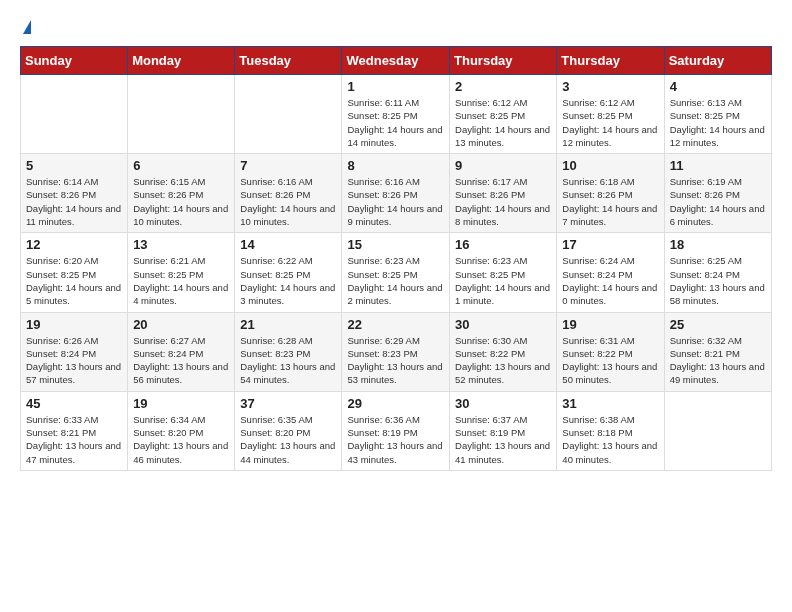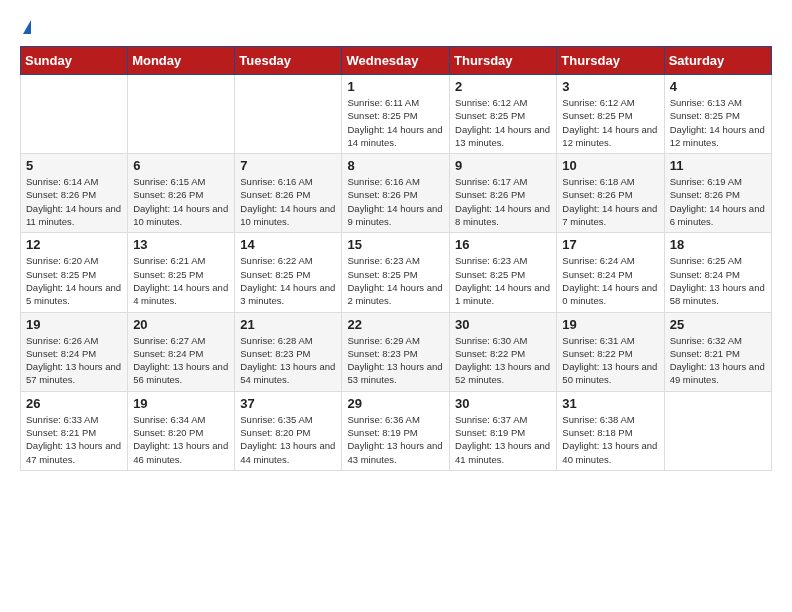--- a/index.html
+++ b/index.html
@@ -228,21 +228,21 @@
           <div class="day-number">19</div>
           <div class="day-info">Sunrise: 6:31 AM<br>Sunset: 8:22 PM<br>Daylight: 13 hours and 50 minutes.</div>
         </td>
         <td>
           <div class="day-number">25</div>
           <div class="day-info">Sunrise: 6:32 AM<br>Sunset: 8:21 PM<br>Daylight: 13 hours and 49 minutes.</div>
         </td>
       </tr>
       <tr>
         <td>
-          <div class="day-number">26</div>
+          <div class="day-number">45</div>
           <div class="day-info">Sunrise: 6:33 AM<br>Sunset: 8:21 PM<br>Daylight: 13 hours and 47 minutes.</div>
         </td>
         <td>
           <div class="day-number">19</div>
           <div class="day-info">Sunrise: 6:34 AM<br>Sunset: 8:20 PM<br>Daylight: 13 hours and 46 minutes.</div>
         </td>
         <td>
           <div class="day-number">37</div>
           <div class="day-info">Sunrise: 6:35 AM<br>Sunset: 8:20 PM<br>Daylight: 13 hours and 44 minutes.</div>
         </td>

